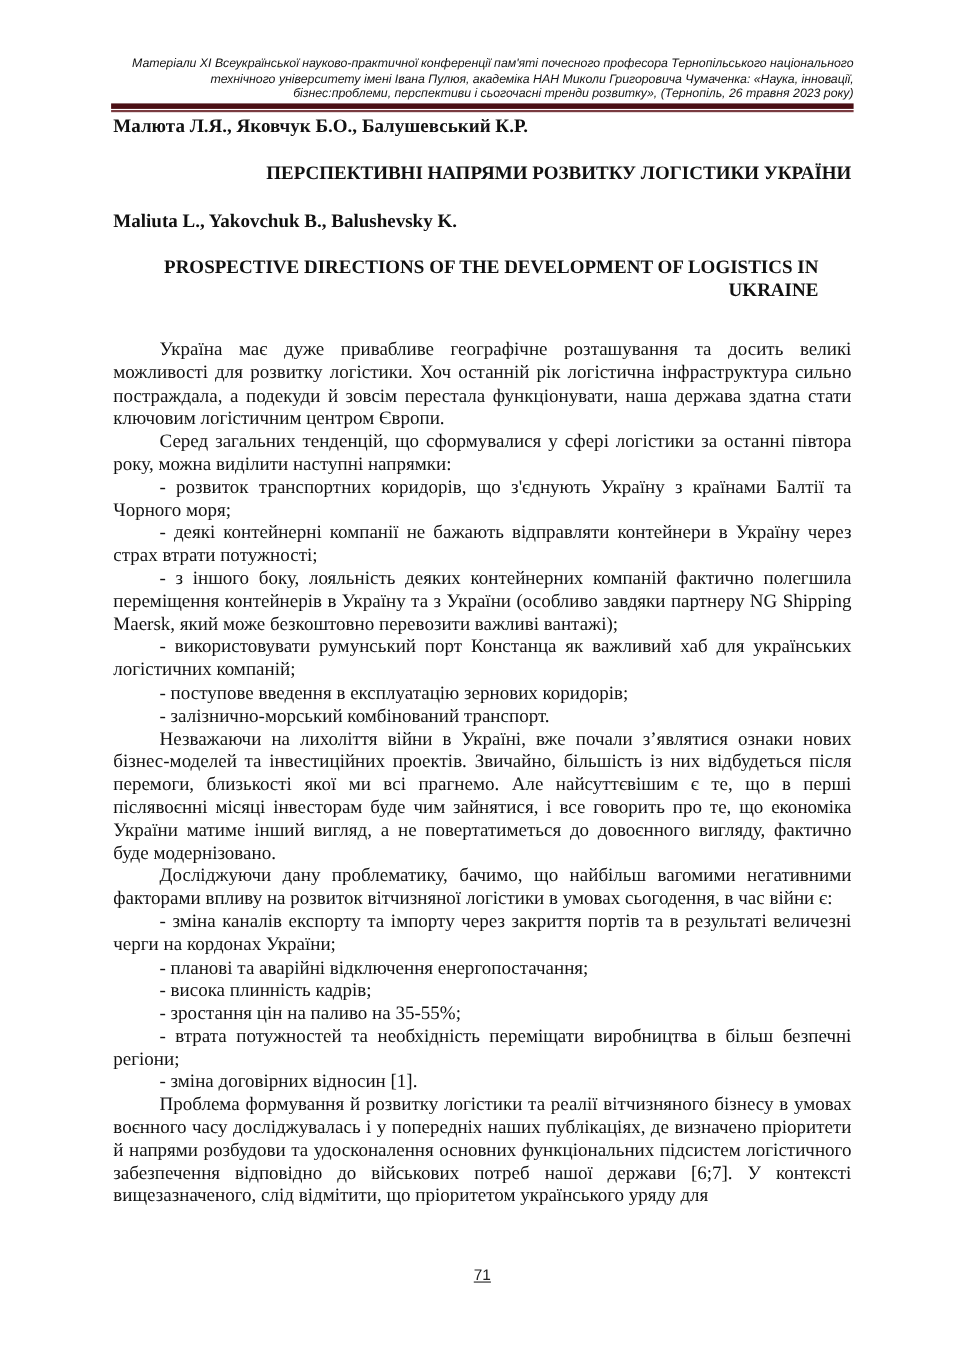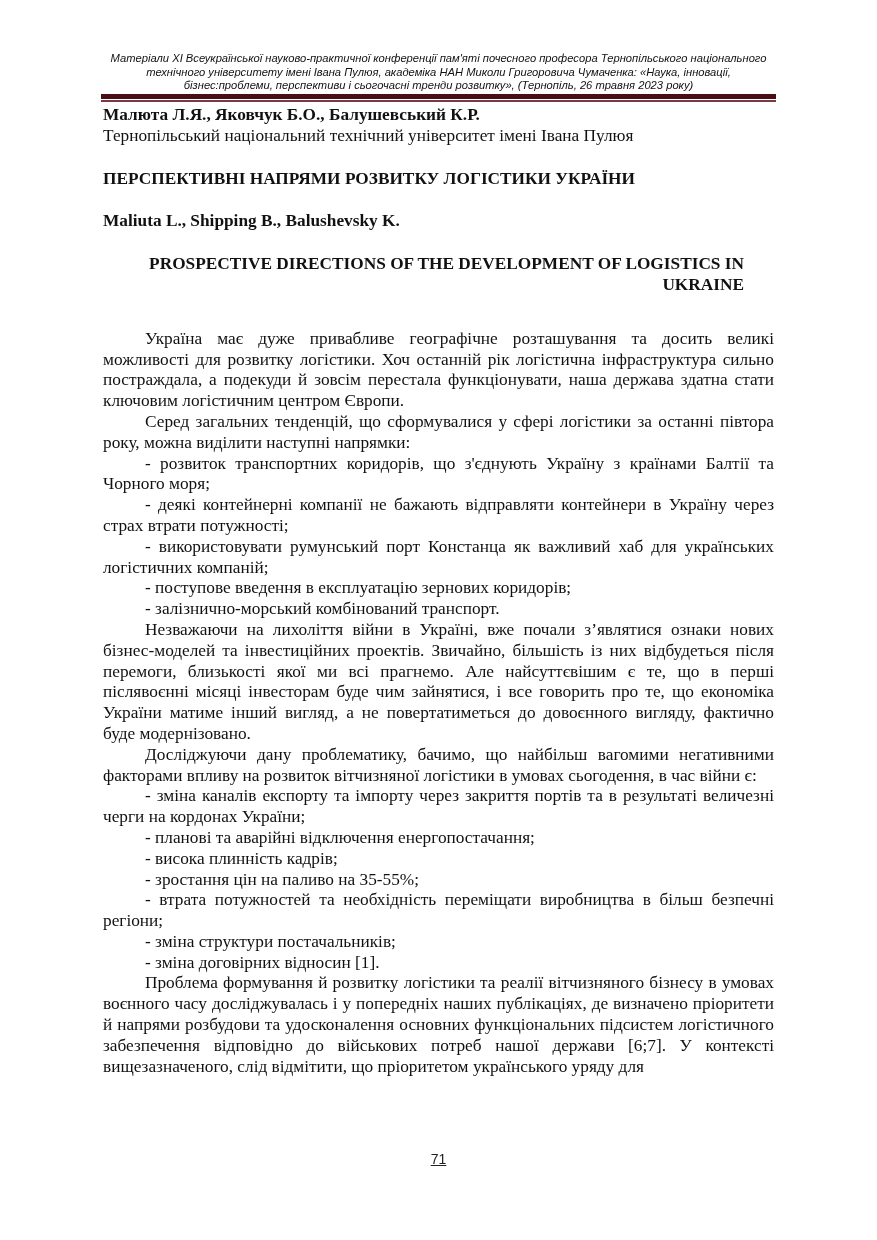--- a/index.html
+++ b/index.html
@@ -22,21 +22,21 @@
     }
     .running-header {
       position: absolute;
       left: 101px;
       width: 675px;
       top: 52px;
       font-family: "Liberation Sans", sans-serif;
       font-style: italic;
       font-size: 11.2px;
       line-height: 13.6px;
-      text-align: center;
+      text-align: right;
       color: #111;
     }
     .header-rule {
       position: absolute;
       left: 101px;
       width: 675px;
       top: 94px;
       height: 9px;
     }
     .header-rule .thick {
@@ -62,21 +62,21 @@
     }
     .udk, .authors-ua {
       font-weight: bold;
       margin: 0;
     }
     .affiliation {
       margin: 0;
     }
     .title-ua {
       font-weight: bold;
-      text-align: left;
+      text-align: right;
       margin: 22px 0 0 0;
     }
     .authors-en {
       font-weight: bold;
       margin: 22px 0 0 0;
     }
     .title-en {
       font-weight: bold;
       text-align: right;
       margin: 22px 0 0 0;
@@ -114,42 +114,41 @@
 
   <div class="running-header">Матеріали XI Всеукраїнської науково-практичної конференції пам'яті почесного професора Тернопільського національного технічного університету імені Івана Пулюя, академіка НАН Миколи Григоровича Чумаченка: «Наука, інновації, бізнес:проблеми, перспективи і сьогочасні тренди розвитку», (Тернопіль, 26 травня 2023 року)</div>
 
   <div class="header-rule">
     <div class="thick"></div>
     <div class="thin"></div>
   </div>
 
   <div class="content">
     <p class="authors-ua">Малюта Л.Я., Яковчук Б.О., Балушевський К.Р.</p>
-    <p class="affiliation">Тернопільський національний технічний університет імені Івана Пулюя</p>
 
     <p class="title-ua">ПЕРСПЕКТИВНІ НАПРЯМИ РОЗВИТКУ ЛОГІСТИКИ УКРАЇНИ</p>
-    <p class="authors-en">Maliuta L., Shipping B., Balushevsky K.</p>
+    <p class="authors-en">Maliuta L., Yakovchuk B., Balushevsky K.</p>
     <p class="title-en">PROSPECTIVE DIRECTIONS OF THE DEVELOPMENT OF LOGISTICS IN UKRAINE</p>
 
     <div class="body" id="body-container">
         <p class="para">Україна має дуже привабливе географічне розташування та досить великі можливості для розвитку логістики. Хоч останній рік логістична інфраструктура сильно постраждала, а подекуди й зовсім перестала функціонувати, наша держава здатна стати ключовим логістичним центром Європи.</p>
         <p class="para">Серед загальних тенденцій, що сформувалися у сфері логістики за останні півтора року, можна виділити наступні напрямки:</p>
         <p class="bullet">-  розвиток транспортних коридорів, що з'єднують Україну з країнами Балтії та Чорного моря;</p>
         <p class="bullet">-  деякі контейнерні компанії не бажають відправляти контейнери в Україну через страх втрати потужності;</p>
+        <p class="bullet">-  з іншого боку, лояльність деяких контейнерних компаній фактично полегшила переміщення контейнерів в Україну та з України (особливо завдяки партнеру NG Shipping Maersk, який може безкоштовно перевозити важливі вантажі);</p>
         <p class="bullet">-  використовувати румунський порт Констанца як важливий хаб для українських логістичних компаній;</p>
         <p class="bullet">-  поступове введення в експлуатацію зернових коридорів;</p>
         <p class="bullet">-  залізнично-морський комбінований транспорт.</p>
         <p class="para">Незважаючи на лихоліття війни в Україні, вже почали з’являтися ознаки нових бізнес-моделей та інвестиційних проектів. Звичайно, більшість із них відбудеться після перемоги, близькості якої ми всі прагнемо. Але найсуттєвішим є те, що в перші післявоєнні місяці інвесторам буде чим зайнятися, і все говорить про те, що економіка України матиме інший вигляд, а не повертатиметься до довоєнного вигляду, фактично буде модернізовано.</p>
         <p class="para">Досліджуючи дану проблематику, бачимо, що найбільш вагомими негативними факторами впливу на розвиток вітчизняної логістики в умовах сьогодення, в час війни є:</p>
         <p class="bullet">-  зміна каналів експорту та імпорту через закриття портів та в результаті величезні черги на кордонах України;</p>
         <p class="bullet">-  планові та аварійні відключення енергопостачання;</p>
         <p class="bullet">-  висока плинність кадрів;</p>
         <p class="bullet">-  зростання цін на паливо на 35-55%;</p>
         <p class="bullet">-  втрата потужностей та необхідність переміщати виробництва в більш безпечні регіони;</p>
-        <p class="bullet">-  зміна структури постачальників;</p>
         <p class="bullet">-  зміна договірних відносин [1].</p>
         <p class="para">Проблема формування й розвитку логістики та реалії вітчизняного бізнесу в умовах воєнного часу досліджувалась і у попередніх наших публікаціях, де визначено пріоритети й напрями розбудови та удосконалення основних функціональних підсистем логістичного забезпечення відповідно до військових потреб нашої держави [6;7]. У контексті вищезазначеного, слід відмітити, що пріоритетом українського уряду для</p>
       </div>
   </div>
 
   <div class="page-number">71</div>
 
 </div>
 
 </body></html>

